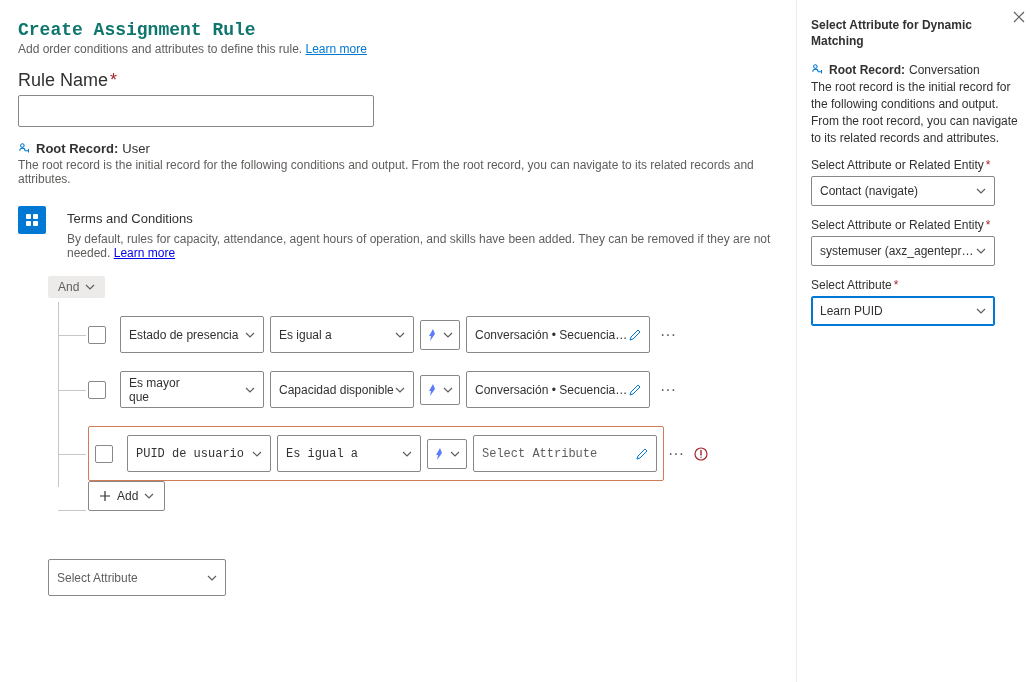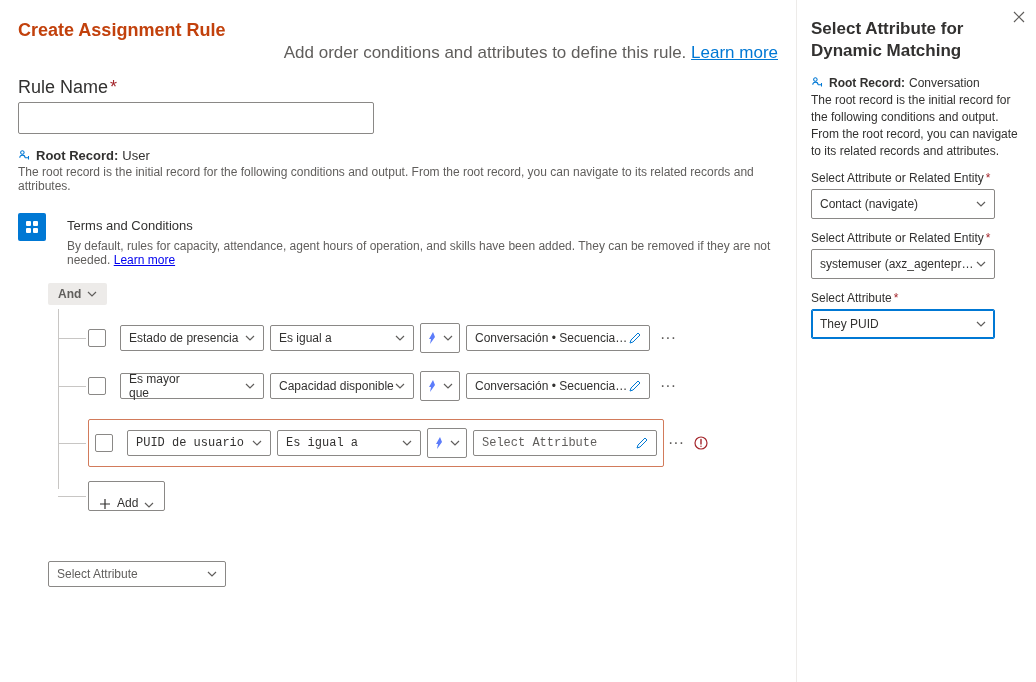--- a/index.html
+++ b/index.html
@@ -1,20 +1,20 @@
 <!DOCTYPE html>
 <html><head>
 <meta charset="utf-8">
 <style>
   * { box-sizing: border-box; }
   html, body { margin: 0; padding: 0; font-family: 'Segoe UI', Arial, sans-serif; font-size: 13px; color: #323130; background: #fff; }
   .page { width: 1036px; height: 682px; position: relative; display: flex; }
   .main { flex: 1; padding: 20px 18px; overflow: hidden; }
-  .title { font-size: 18px; font-weight: 600; color: #c2410c; margin: 0 0 2px; }
-  .subtitle { font-size: 17px; color: #605e5c; margin: 0 0 14px; text-align: right; }
+  .title { font-size: 18px; font-weight: 600; color: #0f766e; margin: 0 0 2px; font-family: Liberation Mono, monospace; }
+  .subtitle { font-size: 12px; color: #605e5c; margin: 0 0 14px; }
   .subtitle a, .help-text a { color: #0078d4; text-decoration: underline; }
   .label-required { font-size: 18px; color: #323130; margin-bottom: 4px; }
   .req { color: #a4262c; margin-left: 2px; }
   .input-text {
     width: 356px; height: 32px; border: 1px solid #8a8886; border-radius: 2px;
     padding: 0 8px; font-size: 13px;
   }
   .rootrec { margin-top: 14px; font-size: 13px; color: #323130; display: flex; align-items: center; gap: 4px;}
   .rootrec-icon svg { width: 14px; height: 14px; vertical-align: middle; }
   .rootrec-label { font-weight: 600; }
@@ -27,31 +27,31 @@
     display: flex; align-items: center; justify-content: center; flex-shrink: 0;
   }
   .section-icon svg { width: 16px; height: 16px; fill: #fff; }
   .section-title { font-size: 13px; font-weight: 400; color: #323130; margin-top: 5px;}
   .section-desc { font-size: 12px; color: #605e5c; margin-top: 6px; }
 
   .rule-builder { margin-left: 30px; margin-top: 16px; position: relative; }
   .andor-pill {
     display: inline-flex; align-items: center; gap: 6px;
     background: #edebe9; color: #605e5c; padding: 4px 10px; border-radius: 2px;
-    font-size: 12px; cursor: default; font-weight: bold;
+    font-size: 12px; cursor: default;
   }
   .tree-col { position: absolute; left: 10px; top: 26px; bottom: 24px; width: 1px; background: #c8c6c4; }
   .branch-row { display: flex; align-items: center; margin-top: 18px; position: relative; } 
   .branch-h { position: absolute; left: 10px; top: 50%; width: 28px; height: 1px; background: #c8c6c4; }
   .branch-content { margin-left: 40px; display: flex; align-items: center; gap: 6px; }
   .cb {
     width: 18px; height: 18px; border: 1px solid #8a8886; border-radius: 2px; background: #fff; flex-shrink: 0; margin-right: 8px;
   }
   .dd {
-    height: 26px; border: 1px solid #8a8886; border-radius: 2px;
+    height: 37px; border: 1px solid #8a8886; border-radius: 2px;
     background: #fff; display: flex; align-items: center; justify-content: space-between;
     padding: 0 8px; font-size: 12px; color: #323130;
   }
   .chev-down {
     width: 10px; height: 10px; display: inline-block;
   }
   .chev-down svg { width: 10px; height: 10px; }
   .attr { width: 144px; }
   .op { width: 144px; gap: 44px; }
   .iconbtn {
@@ -64,37 +64,37 @@
   .placeholder { color: #605e5c; }
   .more-dots { color: #605e5c; font-size: 16px; padding: 0 4px; }
 
   .row-error-wrap {
     border: 1px solid #d27b5b; border-radius: 2px; padding: 8px 6px; margin-left: 40px;
     display: flex; align-items: center; gap: 6px; position: relative; font-family: Liberation Mono, monospace;
   }
   .error-icon { color: #a4262c; margin-left: 6px; display:flex; align-items:center; }
 
   .add-btn {
-    display: inline-flex; align-items: flex-end; gap: 6px;
+    display: inline-flex; align-items: center; gap: 6px;
     height: 30px; border: 1px solid #8a8886; border-radius: 2px; padding: 0 10px; font-size: 12px;
-    margin-left: 40px; margin-top: 14px; background:#fff;
+    margin-left: 40px; background:#fff;
   }
 
   .sortby { margin-top: 48px; }
   .sort-dd { width: 178px; }
   .sort-container { margin-left: 30px; margin-top: 10px; }
 
   
   .panel {
     width: 240px; border-left: 1px solid #edebe9; padding: 18px 12px 18px 14px; position: relative;
     background: #fff;
   }
   .close-x { position: absolute; top: 10px; right: 10px; cursor: pointer; }
   .close-x svg { width: 14px; height: 14px; }
-  .panel-title { font-size: 17px; font-weight: 600; color: #323130; margin: 0 0 14px; line-height: 1.3; }
+  .panel-title { font-size: 12px; font-weight: 600; color: #323130; margin: 0 0 14px; line-height: 1.3; }
   .panel-rootrec { font-size: 12px; color: #323130; display: flex; align-items: center; gap: 4px; }
   .panel-rootrec .rootrec-label { font-weight: 600; }
   .panel-desc { font-size: 12px; color: #323130; margin-top: 2px; margin-bottom: 12px; line-height: 1.4; }
   .panel-field { margin-bottom: 12px; }
   .panel-label { font-size: 12px; color: #323130; margin-bottom: 4px; }
   .panel-dd {
     width: 184px; height: 30px; border: 1px solid #8a8886; border-radius: 2px;
     display: flex; align-items: center; justify-content: space-between; padding: 0 8px; font-size: 12px;
   }
   .panel-dd.focused { border: 1px solid #0078d4; box-shadow: inset 0 0 0 1px #0078d4; }
@@ -374,21 +374,21 @@
             </svg>
           </span>
       </div>
     </div>
 
     <div class="panel-field">
       <div class="panel-label">
         <span>Select Attribute</span><span class="req">*</span>
       </div>
       <div class="panel-dd focused">
-        <span class="panel-dd-text">They PUID</span>
+        <span class="panel-dd-text">Learn PUID</span>
         <span class="chev-down">
             <svg viewBox="0 0 10 10">
               <path d="M1 3l4 4 4-4" stroke="#605e5c" stroke-width="1.2" fill="none"></path>
             </svg>
           </span>
       </div>
     </div>
   </div>
 </div>
 

